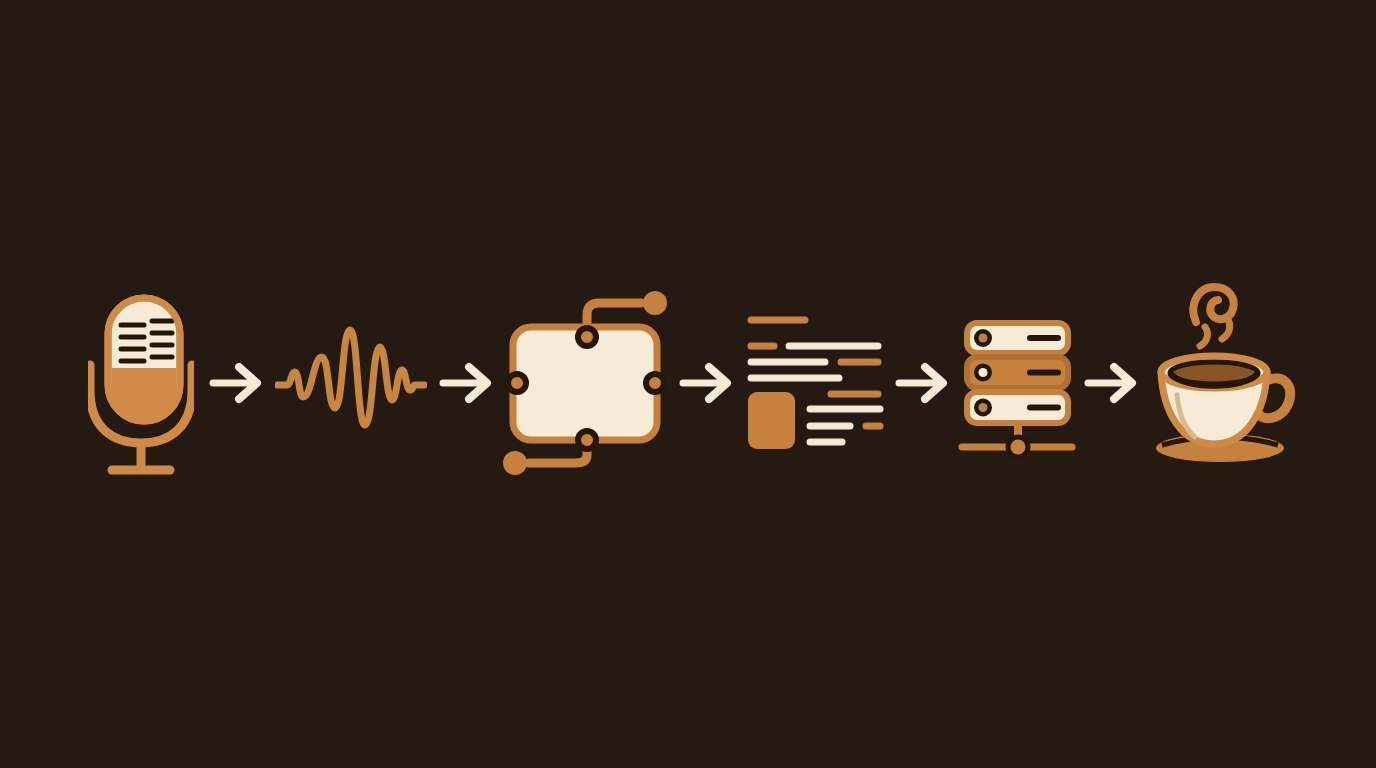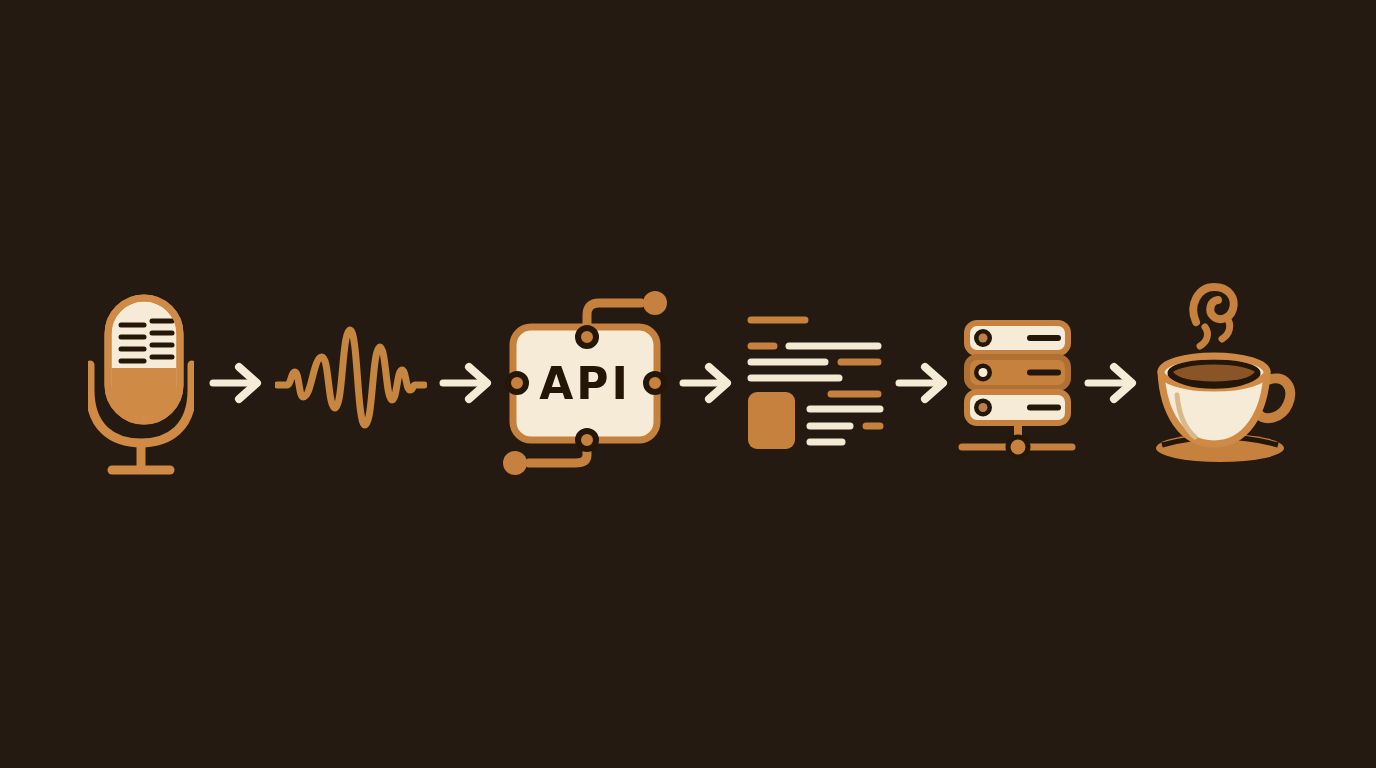--- a/index.html
+++ b/index.html
@@ -82,21 +82,20 @@
       <circle cx="155" cy="18" r="12" fill="#c5813d"></circle>
       <path d="M87 150 L87 170 Q87 178 75 178 L29 178" fill="none" stroke="#c5813d" stroke-width="9" stroke-linecap="round"></path>
       <circle cx="15" cy="178" r="12" fill="#c5813d"></circle>
       <rect x="13" y="42" width="144" height="113" rx="18" fill="#f5ebd7" stroke="#c5813d" stroke-width="7"></rect>
       <circle cx="87" cy="52" r="9" fill="#c5813d" stroke="#241708" stroke-width="6"></circle>
       <circle cx="87" cy="155" r="9" fill="#c5813d" stroke="#241708" stroke-width="6"></circle>
       <circle cx="17" cy="98" r="9" fill="#c5813d" stroke="#241708" stroke-width="6"></circle>
       <circle cx="155" cy="98" r="9" fill="#c5813d" stroke="#241708" stroke-width="6"></circle>
     </svg>
   </div>
-  <div class="api-label">API</div>
 
   <div class="abs" style="left:678px;top:359px;">
     <svg width="58" height="48" viewBox="0 0 58 48">
       <line x1="5" y1="24" x2="42" y2="24" stroke="#f5ebd7" stroke-width="7" stroke-linecap="round"></line>
       <path d="M31 8 L49 24 L31 40" fill="none" stroke="#f5ebd7" stroke-width="8" stroke-linecap="round" stroke-linejoin="round"></path>
     </svg>
   </div>
 
   <div class="abs" style="left:745px;top:312px;">
     <svg width="146" height="145" viewBox="0 0 146 145">

